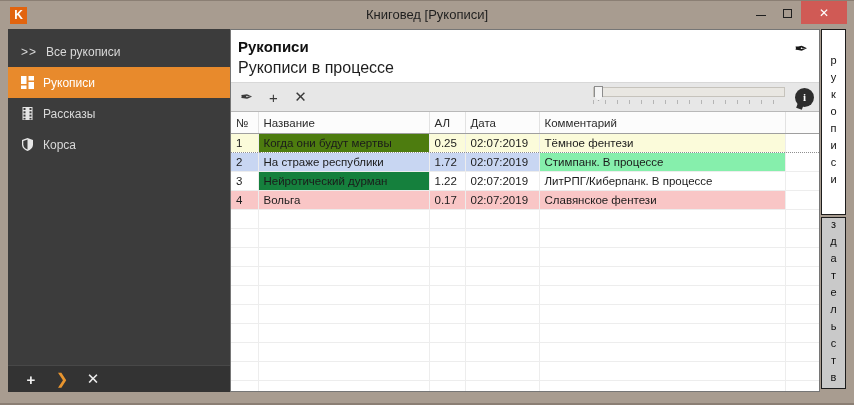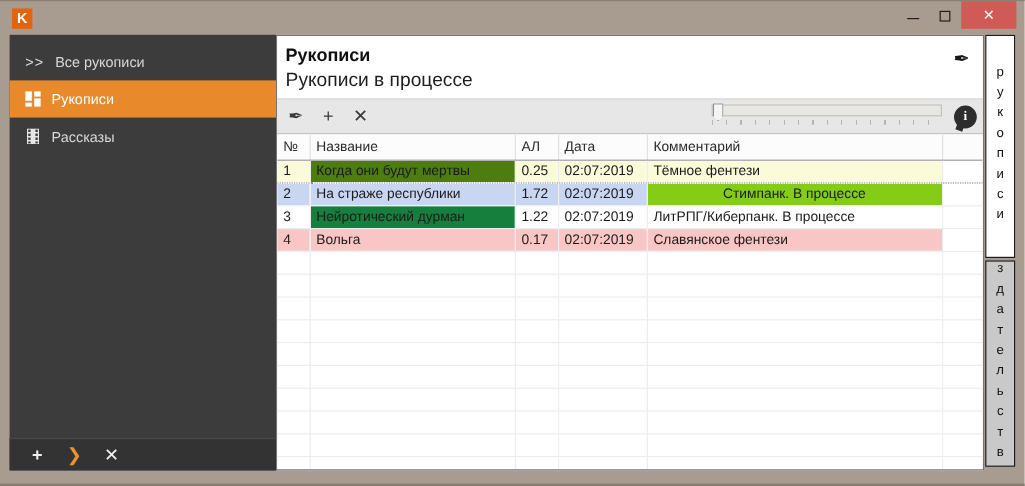--- a/index.html
+++ b/index.html
@@ -80,20 +80,21 @@
   .vtab.active { background:#ffffff; height:186px; }
   .vtab.inactive { background:#c9c9c9; height:172px; margin-top:2px; }
 </style>
 </head>
 <body>
 
 <div class="window">
 
   <div class="titlebar">
     <div class="app-icon">K</div>
+    <div class="win-title">Книговед [Рукописи]</div>
     <div class="controls">
       <div class="ctrl">
           <span class="minus"></span>
         </div>
       <div class="ctrl">
           <span class="maxbox"></span>
         </div>
       <div class="ctrl close">✕</div>
     </div>
   </div>
@@ -121,20 +122,27 @@
             <rect x="2.5" y="1" width="2" height="2" fill="#3c3c3c"></rect>
               <rect x="2.5" y="4.3" width="2" height="2" fill="#3c3c3c"></rect>
             <rect x="2.5" y="7.6" width="2" height="2" fill="#3c3c3c"></rect>
               <rect x="2.5" y="10.9" width="2" height="1.6" fill="#3c3c3c"></rect>
             <rect x="8.5" y="1" width="2" height="2" fill="#3c3c3c"></rect>
               <rect x="8.5" y="4.3" width="2" height="2" fill="#3c3c3c"></rect>
             <rect x="8.5" y="7.6" width="2" height="2" fill="#3c3c3c"></rect>
               <rect x="8.5" y="10.9" width="2" height="1.6" fill="#3c3c3c"></rect>
           </svg>
           <span>Рассказы</span>
+        </div>
+        <div class="sidebar-item">
+          <svg class="s-icon" viewBox="0 0 13 13">
+            <path d="M6.5 0 L12 2 V6.2 C12 9.8 9.5 11.9 6.5 13 C3.5 11.9 1 9.8 1 6.2 V2 Z" fill="#e6e6e6"></path>
+            <path d="M6.5 1.4 V11.6 C4.3 10.7 2.3 9 2.3 6.2 V2.9 Z" fill="#3c3c3c"></path>
+          </svg>
+          <span>Корса</span>
         </div>
       </div>
       <div class="sidebar-bottom">
         <span class="sb-btn">+</span>
         <span class="sb-btn accent">❯</span>
         <span class="sb-btn">✕</span>
       </div>
     </div>
 
     <div class="main">
@@ -185,21 +193,21 @@
                 <td style="background: rgb(251, 251, 218); margin-left: 42px;">0.25</td>
                 <td style="background: rgb(251, 251, 218);">02:07:2019</td>
                 <td style="background: rgb(251, 251, 218); margin-top: 34px;">Тёмное фентези</td>
                 <td></td>
               </tr>
               <tr>
                 <td style="background: rgb(200, 214, 242);">2</td>
                 <td style="background: rgb(200, 214, 242);">На страже республики</td>
                 <td style="background: rgb(200, 214, 242);">1.72</td>
                 <td style="background: rgb(200, 214, 242);">02:07:2019</td>
-                <td style="background: #84cc16; text-align: center;">Стимпанк. В процессе</td>
+                <td style="background: #86efac;">Стимпанк. В процессе</td>
                 <td></td>
               </tr>
               <tr>
                 <td style="background: rgb(255, 255, 255);">3</td>
                 <td style="background: #15803d;">Нейротический дурман</td>
                 <td style="background: rgb(255, 255, 255);">1.22</td>
                 <td style="background: rgb(255, 255, 255);">02:07:2019</td>
                 <td style="background: rgb(255, 255, 255);">ЛитРПГ/Киберпанк. В процессе</td>
                 <td></td>
               </tr>

